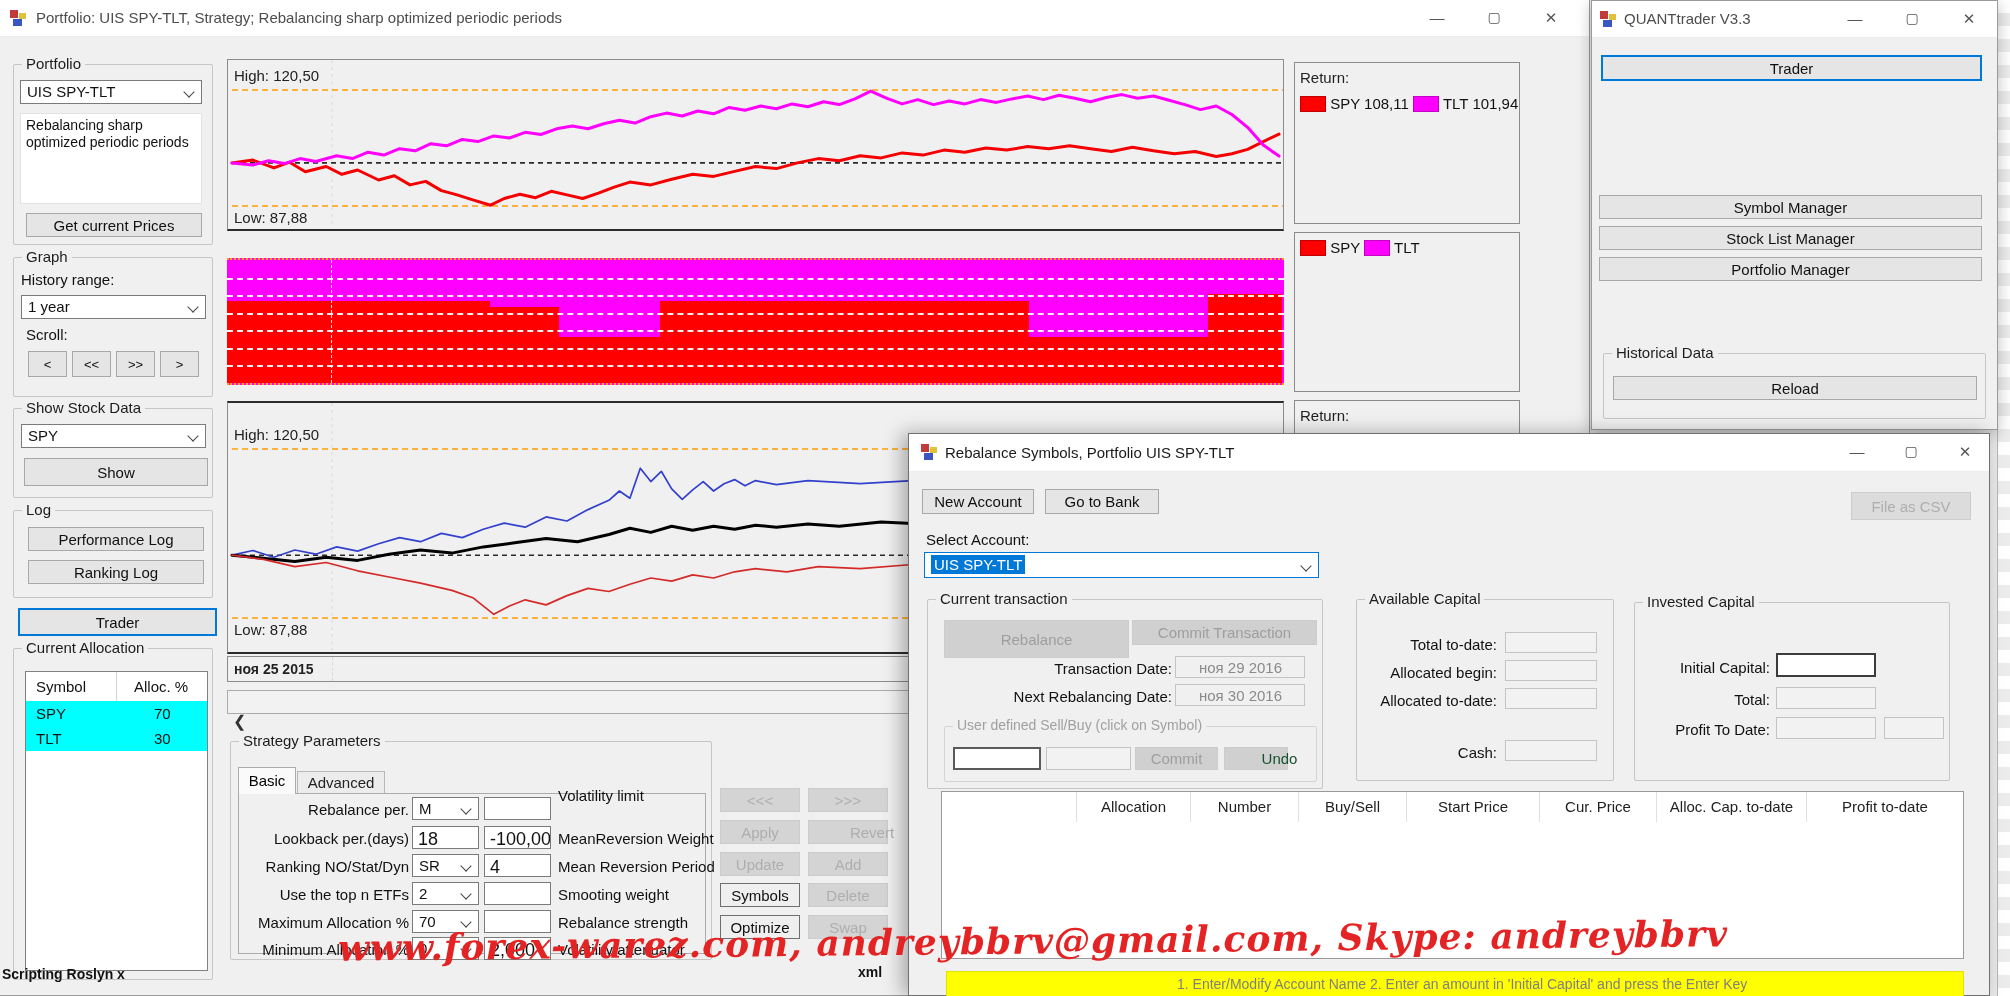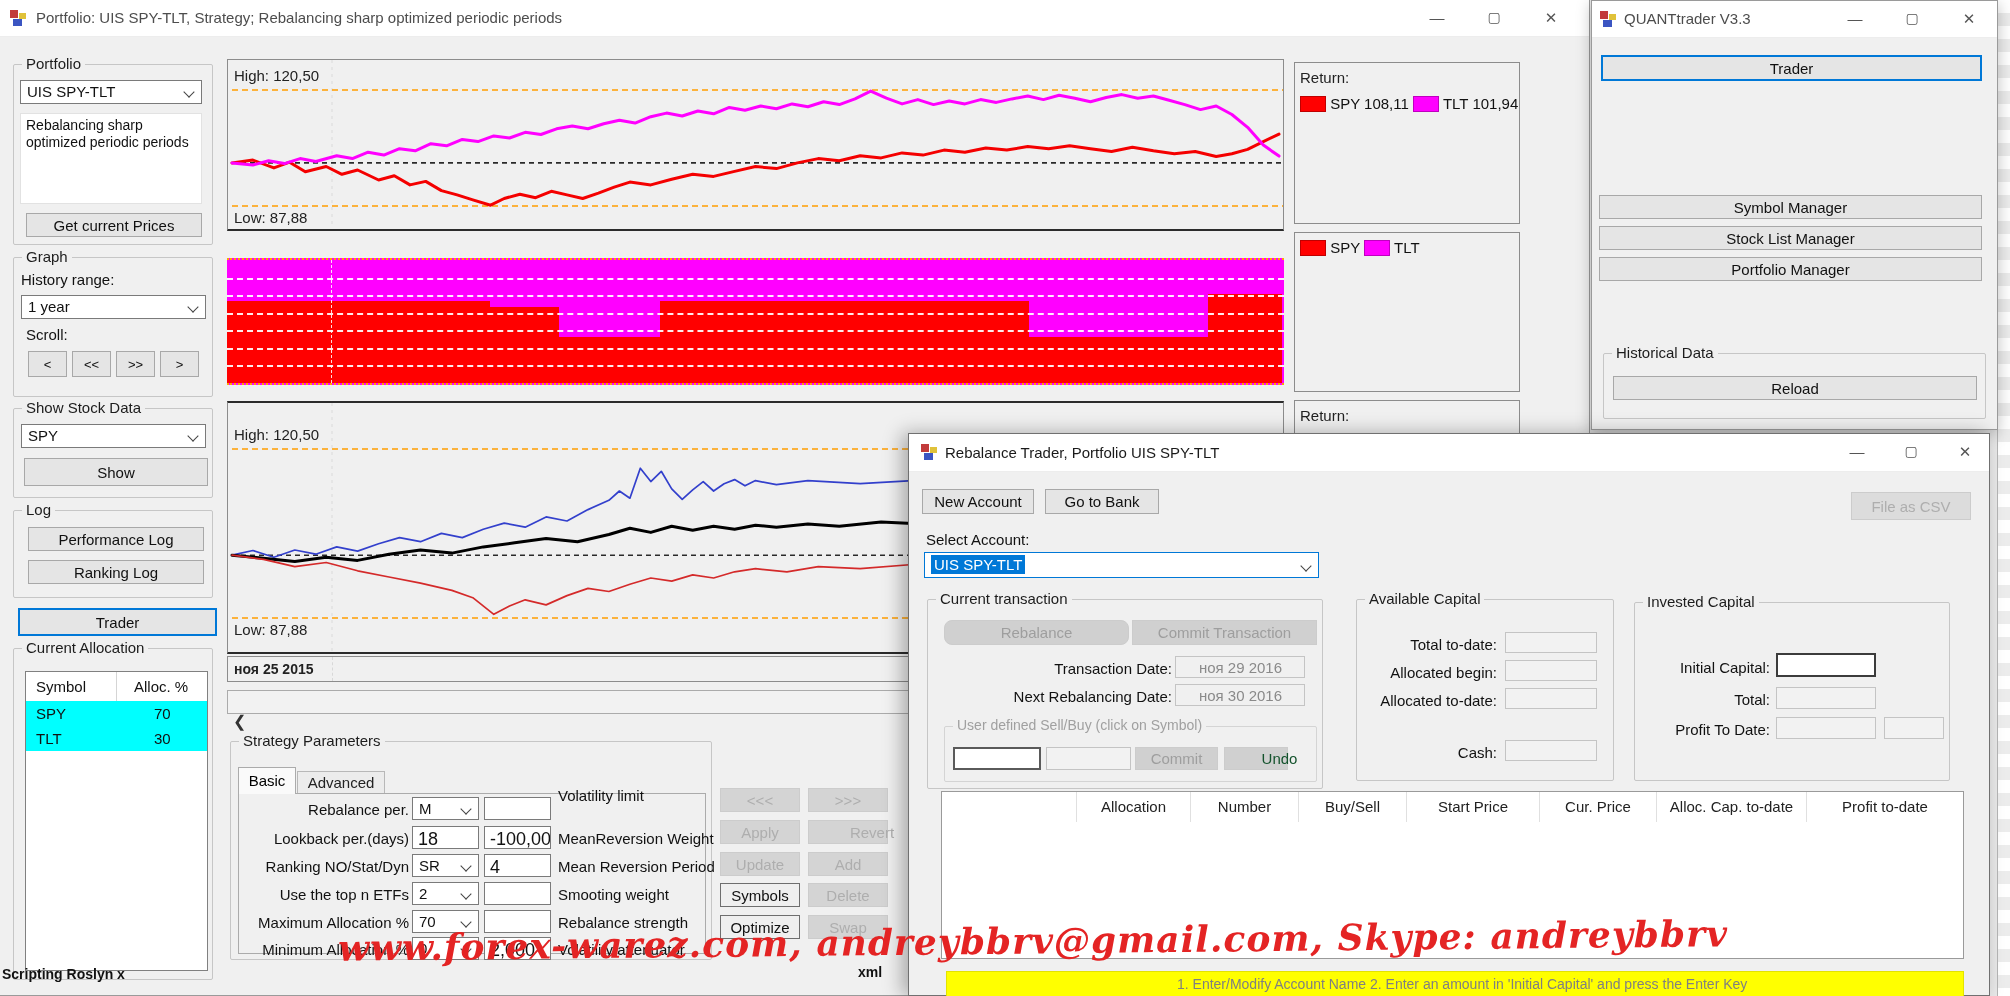--- a/index.html
+++ b/index.html
@@ -269,38 +269,38 @@
     </div>
   </div>
 
   <div class="win" id="rebalance-dialog" style="left:908px;top:433px;width:1082px;height:563px;border:1px solid #707070;box-shadow:-6px 0 18px rgba(0,0,0,0.3);z-index:40;">
     <div class="titlebar" style="height:37px;">
       <span class="formicon" style="left:12px;top:10px;">
           <i class="fa"></i>
           <i class="fb"></i>
           <i class="fc"></i>
         </span>
-      <span class="wtitle" style="left:36px;top:10px;color:#1a1a1a;">Rebalance Trader, Portfolio UIS SPY-TLT</span>
+      <span class="wtitle" style="left:36px;top:10px;color:#1a1a1a;">Rebalance Symbols, Portfolio UIS SPY-TLT</span>
       <span class="wctl" style="left:925px;">—</span>
       <span class="wctl" style="left:979px;font-size:14px;">▢</span>
       <span class="wctl" style="left:1033px;">✕</span>
     </div>
 
     <div class="btn" style="left:13px;top:55px;width:112px;height:25px;">New Account</div>
     <div class="btn" style="left:136px;top:55px;width:114px;height:25px;">Go to Bank</div>
     <div class="btnd" style="left:942px;top:58px;width:120px;height:28px;background:#dcdcdc;">File as CSV</div>
 
     <span class="lbl" style="left:17px;top:97px;">Select Account:</span>
     <div class="combo" style="left:15px;top:118px;width:395px;height:26px;border:1px solid #0078d7;padding-top:3px;">
       <span style="background:#0078d7;color:#fff;padding:1px 3px;">UIS SPY-TLT</span><span class="cv" style="top:9px;"></span>
     </div>
 
     <div class="gb" style="left:18px;top:165px;width:396px;height:190px;">
       <span class="gbl">Current transaction</span>
-      <div class="btnd" style="left:16px;top:20px;width:185px;height:25px;background:#d0d0d0;color:#9e9e9e;border-radius:8px;">Rebalance</div>
+      <div class="btnd" style="left:16px;top:20px;width:185px;height:38px;background:#d0d0d0;color:#9e9e9e;">Rebalance</div>
       <div class="btnd" style="left:204px;top:20px;width:185px;height:25px;background:#d0d0d0;color:#9e9e9e;">Commit Transaction</div>
       <span class="lblr" style="left:60px;top:60px;width:184px;">Transaction Date:</span>
       <div class="tbd" style="left:247px;top:56px;width:130px;height:22px;text-align:center;background:#f0f0f0;">ноя 29 2016</div>
       <span class="lblr" style="left:60px;top:88px;width:184px;">Next Rebalancing  Date:</span>
       <div class="tbd" style="left:247px;top:84px;width:130px;height:22px;text-align:center;background:#f0f0f0;">ноя 30 2016</div>
       <div class="gb" style="left:16px;top:126px;width:373px;height:56px;border-color:#d4d4d4;">
         <span class="gbl dim" style="font-size:14px;">User defined Sell/Buy (click on Symbol)</span>
         <div class="tb" style="left:8px;top:20px;width:88px;height:23px;border:2px solid #5a5a5a;"></div>
         <div class="tbd" style="left:101px;top:20px;width:85px;height:23px;"></div>
         <div class="btnd" style="left:190px;top:20px;width:83px;height:23px;background:#d0d0d0;color:#9e9e9e;">Commit</div>

